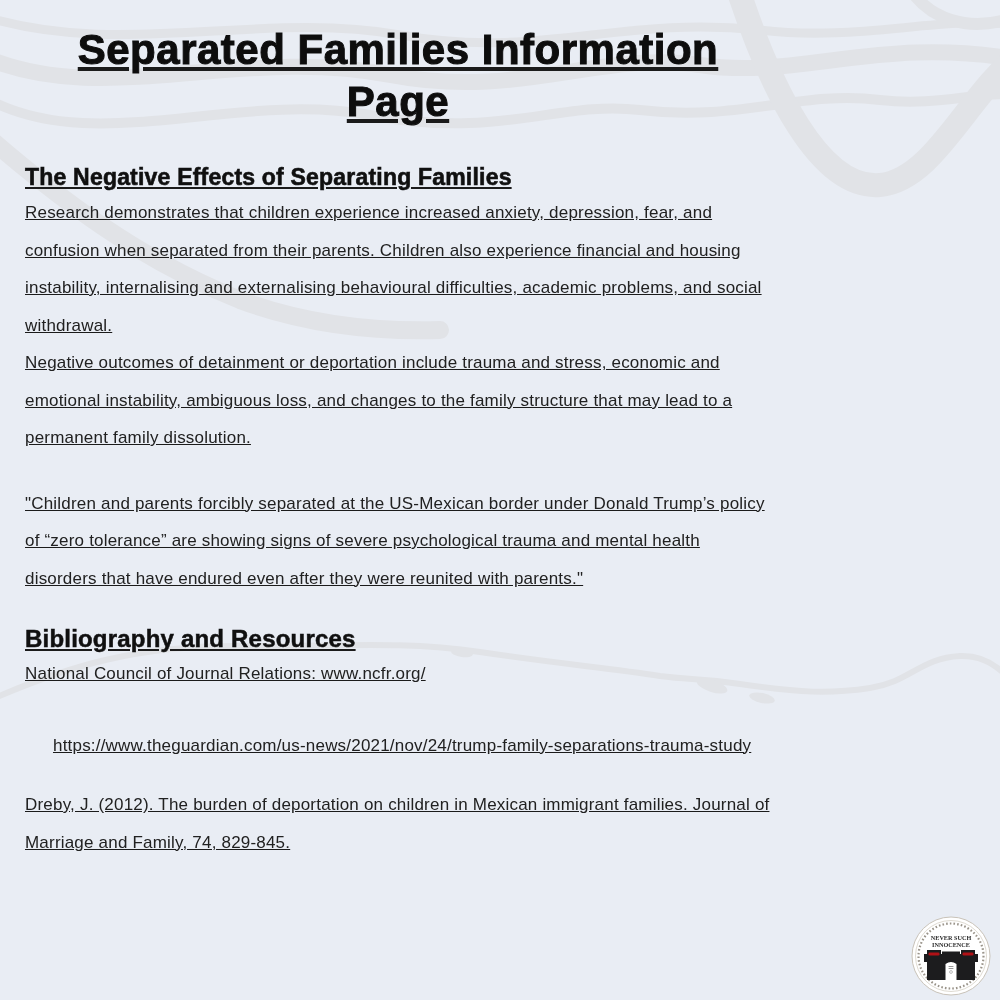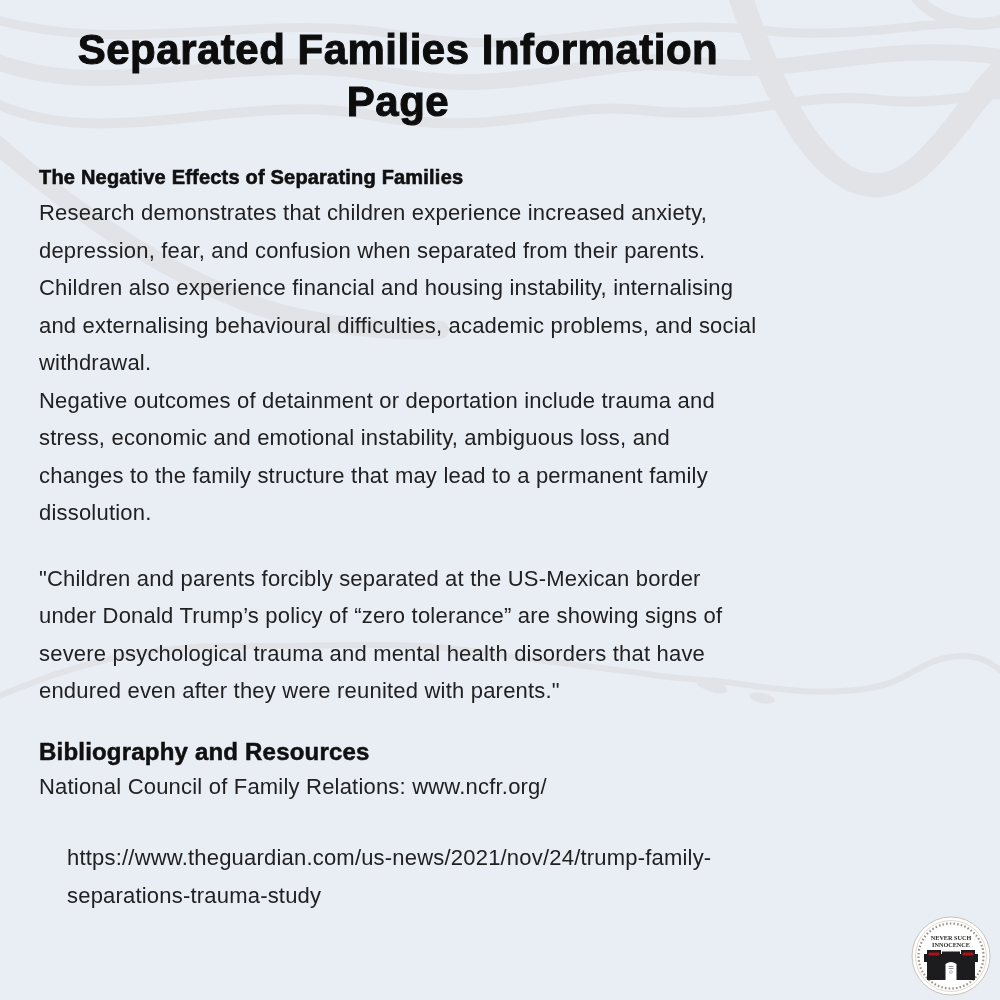--- a/index.html
+++ b/index.html
@@ -13,45 +13,46 @@
   }
   .bg-waves {
     position: absolute;
     inset: 0;
     z-index: 0;
     pointer-events: none;
   }
   .content {
     position: relative;
     z-index: 1;
-    padding: 0 39px;
+    padding: 0 25px;
     width: 796px;
+    text-decoration: underline;
   }
   .page-title {
     margin-top: 24px;
     text-align: center;
     font-size: 42px;
     line-height: 52px;
     font-weight: 800;
     letter-spacing: 0.5px;
     color: #0d0d0d;
     -webkit-text-stroke: 1px #0d0d0d;
   }
   .section-heading {
     margin-top: 32px;
-    font-size: 20px;
+    font-size: 23px;
     line-height: 34px;
     font-weight: 700;
     color: #101010;
     -webkit-text-stroke: 0.6px #101010;
     letter-spacing: 0.2px;
   }
   .section-2 .section-heading { margin-top: 36px; }
   .body-text {
-    font-size: 22px;
+    font-size: 17px;
     line-height: 37.5px;
     font-weight: 400;
     letter-spacing: 0.2px;
     max-width: 945px;
     color: #212121;
   }
   .quote-text { margin-top: 28px; }
   .bib-heading {
     margin-top: 26px;
     font-size: 24px;
@@ -104,22 +105,23 @@
   </section>
 
   <section class="section-2">
     <p class="body-text">Negative outcomes of detainment or deportation include trauma and stress, economic and emotional instability, ambiguous loss, and changes to the family structure that may lead to a permanent family dissolution.</p>
   </section>
 
   <p class="body-text quote-text">"Children and parents forcibly separated at the US-Mexican border under Donald Trump’s policy of “zero tolerance” are showing signs of severe psychological trauma and mental health disorders that have endured even after they were reunited with parents."</p>
 
   <section>
     <h2 class="bib-heading">Bibliography and Resources</h2>
-    <p class="body-text bib-entry e0">National Council of Family Relations: www.ncfr.org/</p>
+    <p class="body-text bib-entry e0">National Council of Journal Relations: www.ncfr.org/</p>
     <p class="body-text bib-entry e1">https://www.theguardian.com/us-news/2021/nov/24/trump-family-separations-trauma-study</p>
+    <p class="body-text bib-entry e2">Dreby, J. (2012). The burden of deportation on children in Mexican immigrant families. Journal of Marriage and Family, 74, 829-845.</p>
   </section>
 
 </div>
 
 <svg class="logo-badge" viewBox="0 0 80 80" xmlns="http://www.w3.org/2000/svg" aria-hidden="true">
   <circle cx="40" cy="40" r="39" fill="#ffffff" stroke="#c9c3b9" stroke-width="1"></circle>
   <circle cx="40" cy="40" r="35.5" fill="none" stroke="#d6d0c5" stroke-width="0.8"></circle>
 
   <circle cx="40" cy="40" r="32.5" fill="none" stroke="#9a948a" stroke-width="2.2" stroke-dasharray="1.6 2.1"></circle>
   <text x="40" y="23.5" text-anchor="middle" font-family="Liberation Serif, serif" font-size="6.2" font-weight="bold" fill="#2a2a2a" aria-label="NEVER SUCH">NEVER SUCH</text>

